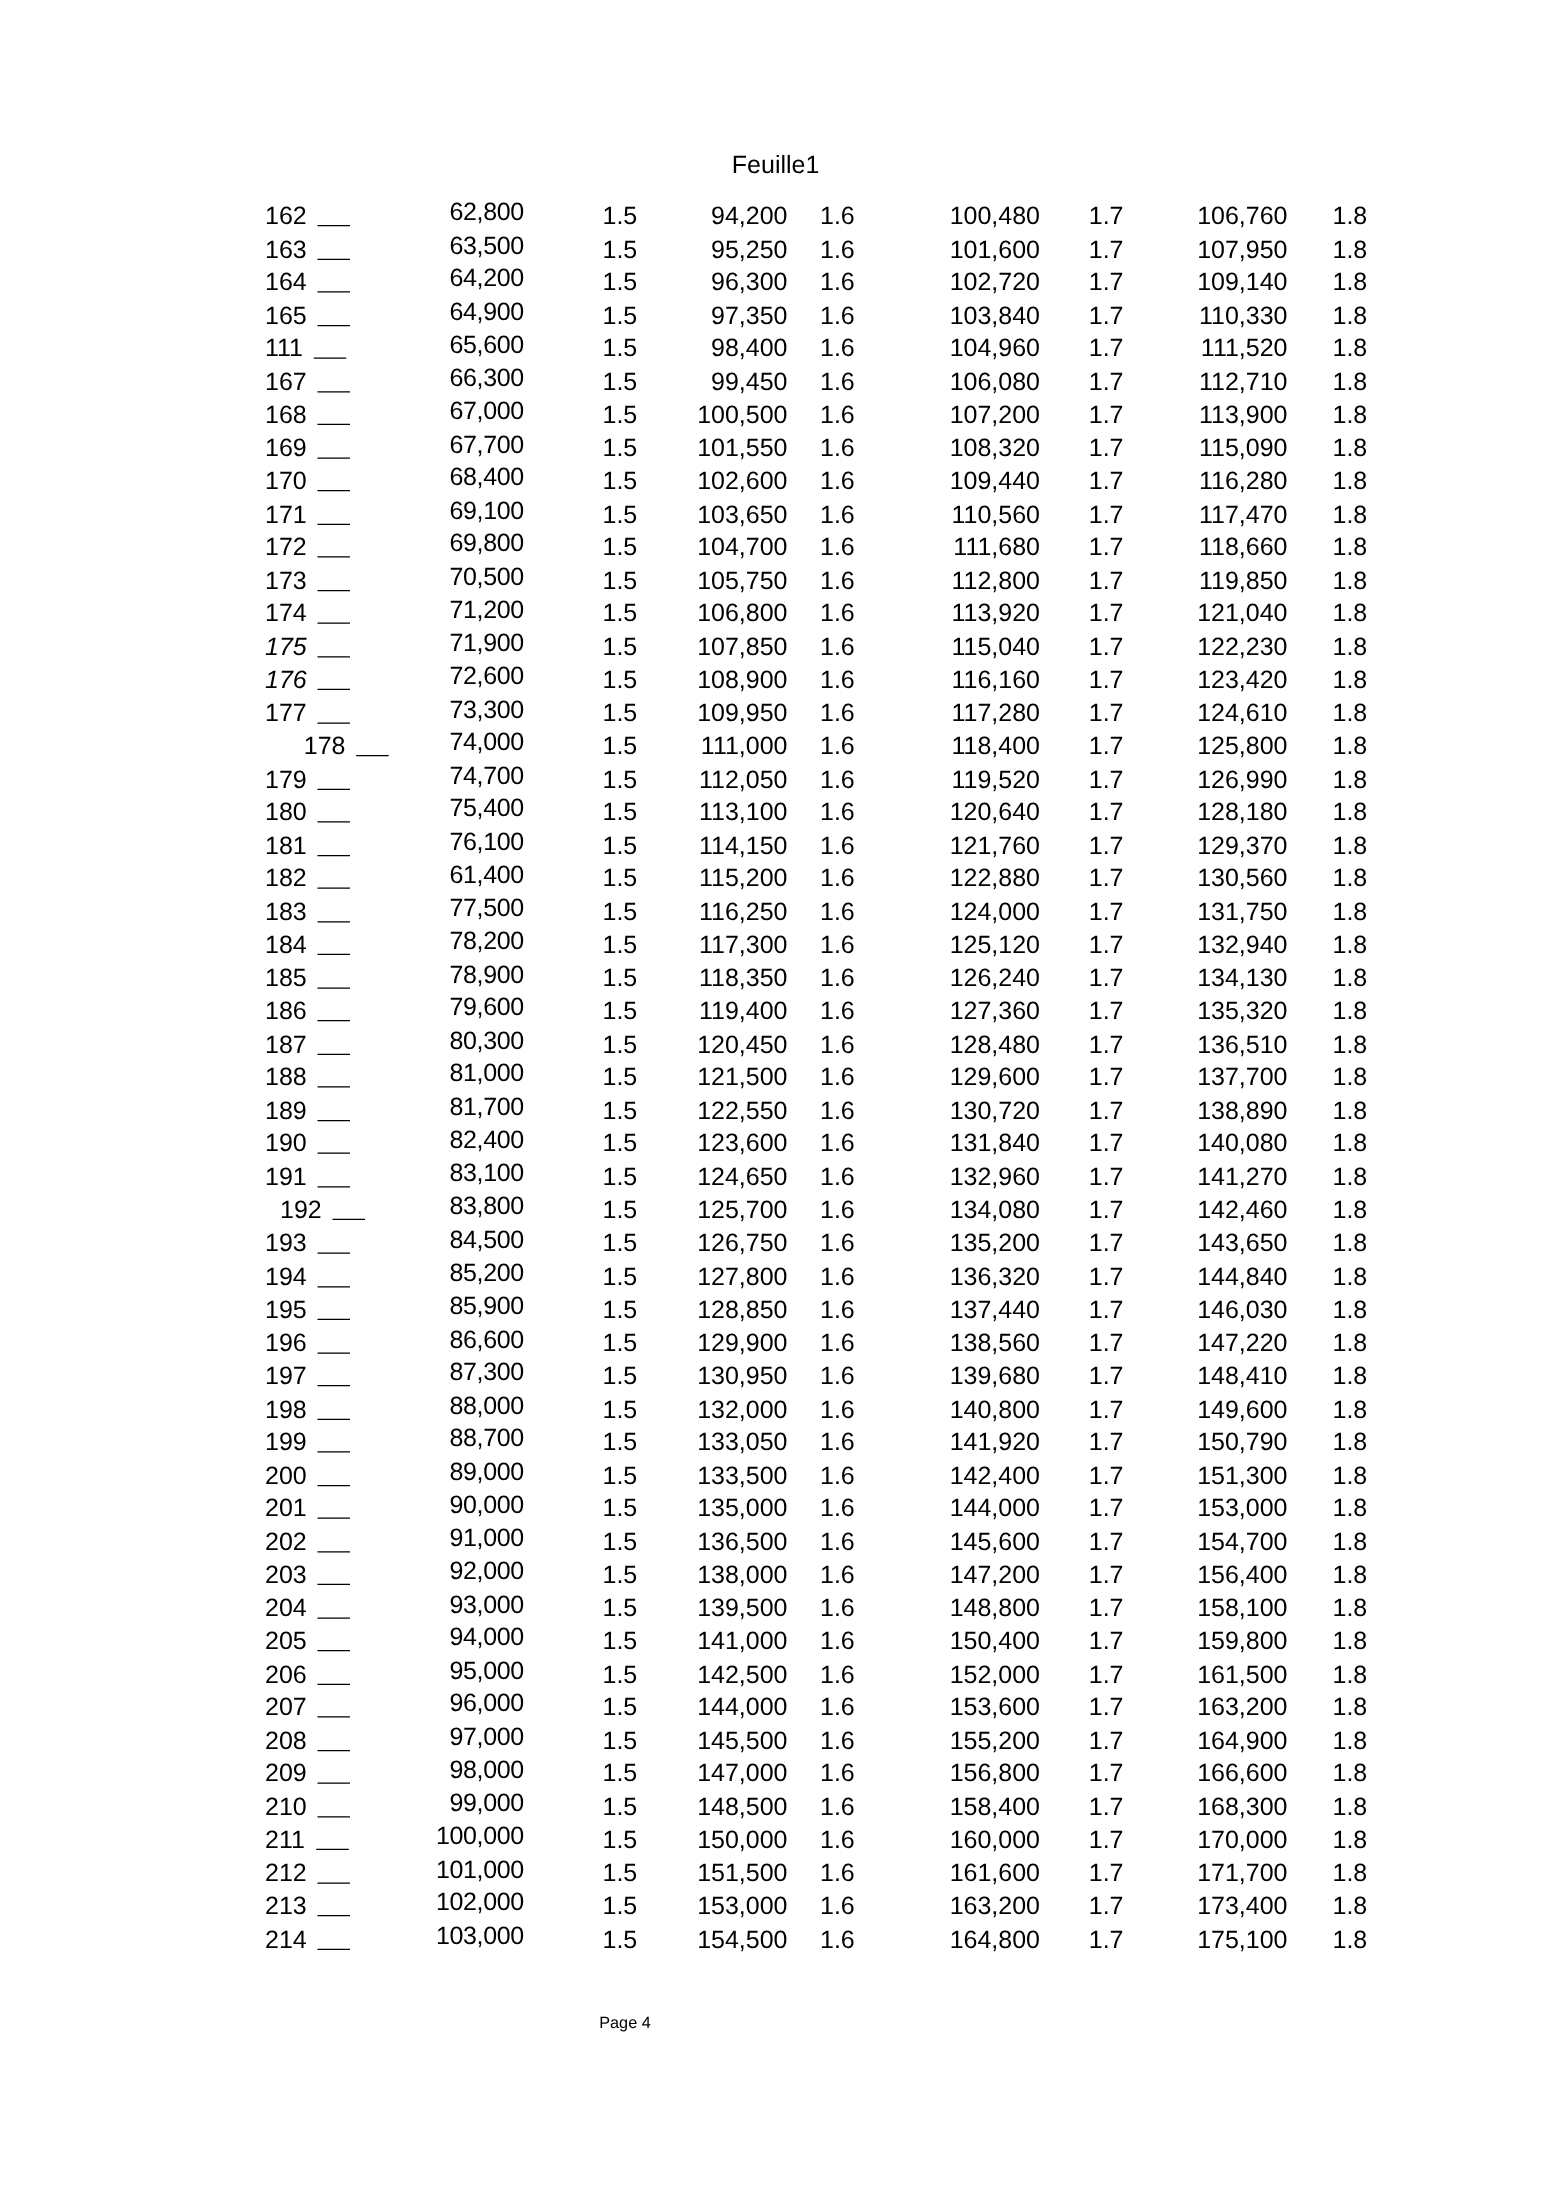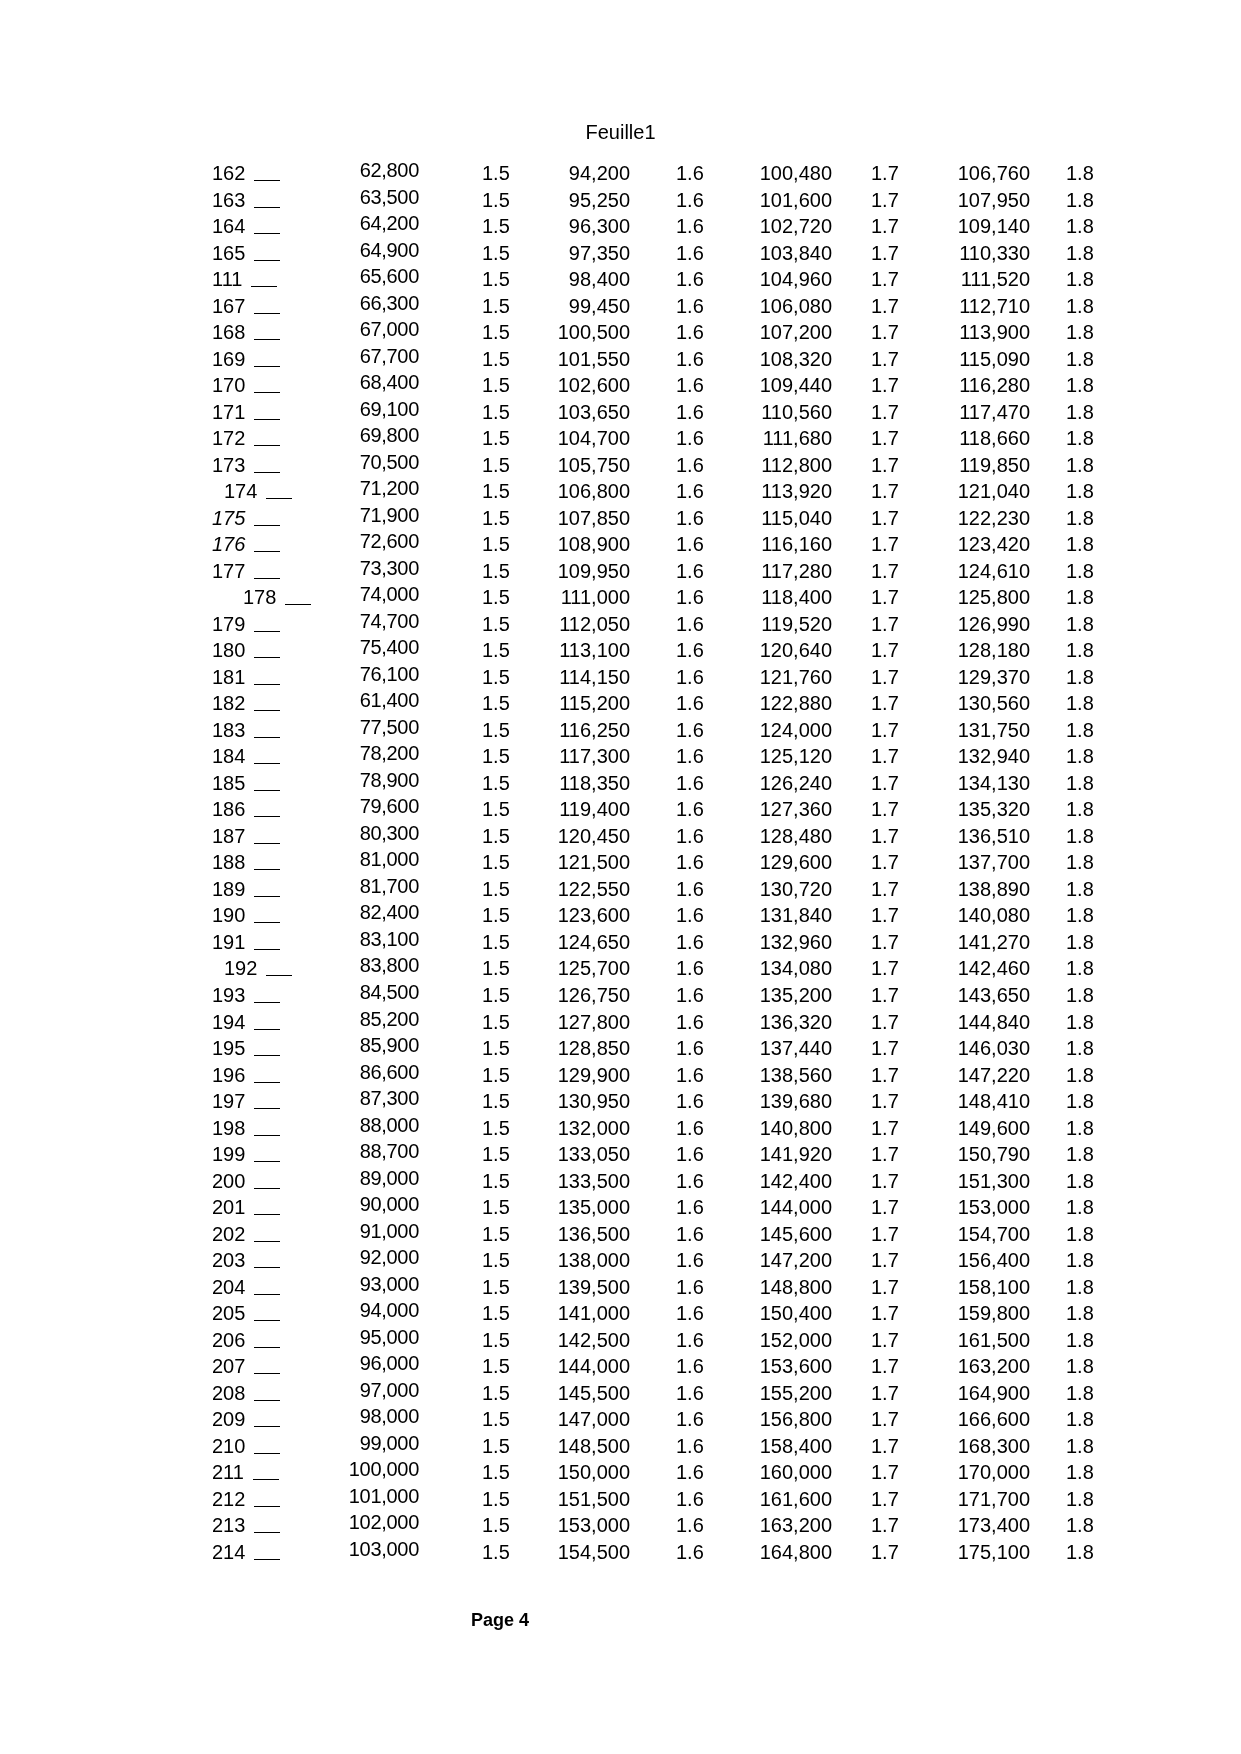--- a/index.html
+++ b/index.html
@@ -1,30 +1,30 @@
 <!DOCTYPE html>
 <html><head>
 <meta charset="utf-8">
 <style>
   html, body { margin: 0; padding: 0; background: #ffffff; }
   body { width: 1241px; height: 1754px; position: relative; overflow: hidden;
          font-family: "Liberation Sans", sans-serif; color: #000; }
   .sheet-title { position: absolute; top: 121px; left: 0; width: 1241px; text-align: center;
                  font-size: 20px; }
   .page-num { position: absolute; top: 1610px; left: 0; width: 1000px; text-align: center;
-              font-size: 18px; font-weight: bold; }
+              font-size: 13px; }
   .table { position: absolute; top: 160px; left: 0; width: 1241px; }
   .row { position: relative; height: 26.52px; font-size: 20px; line-height: 26px; }
   .row span { position: absolute; top: 0; white-space: nowrap; }
   .c-label { left: 212px; }
   .c-label .blank { display: inline-block; width: 26px; border-bottom: 1.5px solid #000; margin-left: 9px; height: 20px; vertical-align: top; }
   .c-v1 { right: calc(1241px - 419px); top: -3px !important; letter-spacing: -0.3px; }
   .c-f1 { left: 482px; }
   .c-v2 { right: calc(1241px - 630px); }
-  .c-f2 { left: 676px; }
+  .c-f2 { left: 656px; }
   .c-v3 { right: calc(1241px - 832px); }
   .c-f3 { left: 871px; }
   .c-v4 { right: calc(1241px - 1030px); }
   .c-f4 { left: 1066px; }
 </style>
 </head>
 <body>
 
 <div class="sheet-title">Feuille1</div>
 
@@ -155,21 +155,21 @@
       <span class="c-v1">70,500</span>
       <span class="c-f1">1.5</span>
       <span class="c-v2">105,750</span>
       <span class="c-f2">1.6</span>
       <span class="c-v3">112,800</span>
       <span class="c-f3">1.7</span>
       <span class="c-v4">119,850</span>
       <span class="c-f4">1.8</span>
     </div>
     <div class="row">
-      <span class="c-label"><span style="position: static; margin-left: 12px;">174</span><span class="blank" style="position: relative;"></span></span>
+      <span class="c-label"><span style="position: static;">174</span><span class="blank" style="position: relative;"></span></span>
       <span class="c-v1">71,200</span>
       <span class="c-f1">1.5</span>
       <span class="c-v2">106,800</span>
       <span class="c-f2">1.6</span>
       <span class="c-v3">113,920</span>
       <span class="c-f3">1.7</span>
       <span class="c-v4">121,040</span>
       <span class="c-f4">1.8</span>
     </div>
     <div class="row">

